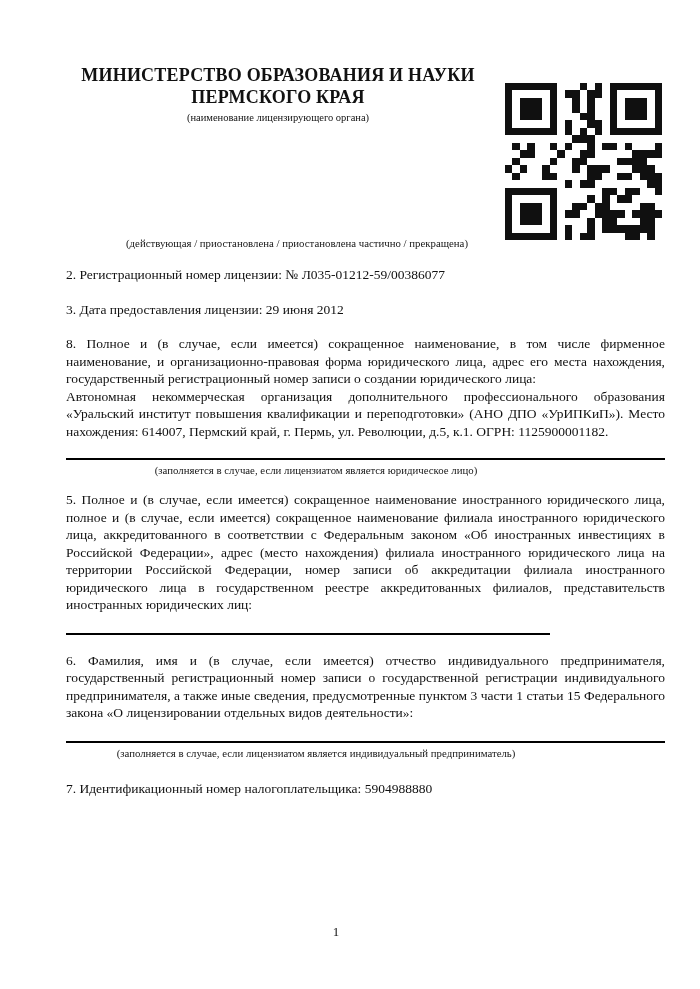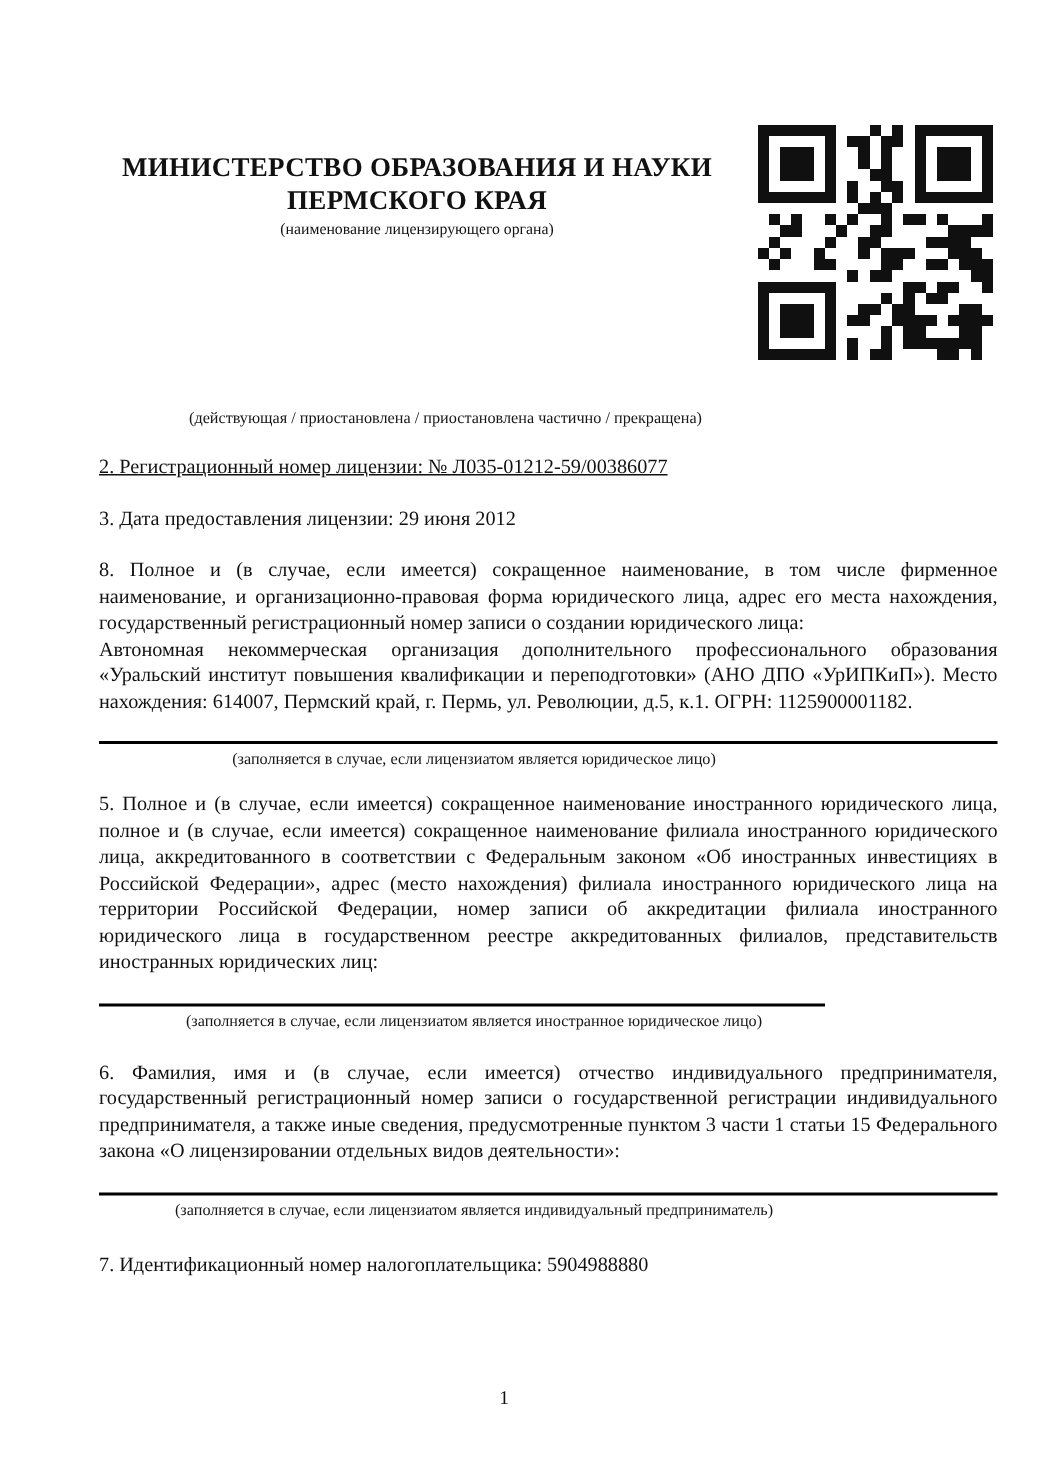--- a/index.html
+++ b/index.html
@@ -7,21 +7,21 @@
     position: relative;
     width: 700px;
     height: 989px;
     background: #ffffff;
     color: #111111;
     font-family: "Liberation Serif", "DejaVu Serif", serif;
     overflow: hidden;
   }
   
   .header-block {
-    padding-top: 100px;
+    padding-top: 64px;
     margin-left: 66px;
     width: 424px;
     text-align: center;
   }
   .ministry-name {
     font-size: 18px;
     font-weight: 700;
     line-height: 22px;
     letter-spacing: 0.2px;
   }
@@ -59,21 +59,21 @@
   .just { text-align: justify; }
   .item-1 { margin-top: 31px; }
   .note {
     font-size: 10.8px;
     line-height: 15px;
     text-align: center;
     color: #161616;
   }
   .note-wrap-1 { width: 462px; margin-top: 2px; }
   .note-wrap-wide { width: 500px; margin-top: 3px; }
-  .item-2 { margin-top: 15px; text-decoration: underline; }
+  .item-2 { margin-top: 15px; }
   .item-3 { margin-top: 17px; }
   .item-4 { margin-top: 17px; }
   .underlined-value {
     border-bottom: 2px solid #000;
     padding-bottom: 18px;
   }
   .item-5 { margin-top: 13px; }
   .blank-field {
     height: 19px;
     border-bottom: 2px solid #000;
@@ -346,23 +346,20 @@
       <p class="just">8. Полное и (в случае, если имеется) сокращенное наименование, в том числе фирменное наименование, и организационно-правовая форма юридического лица, адрес его места нахождения, государственный регистрационный номер записи о создании юридического лица:</p>
       <p class="just underlined-value">Автономная некоммерческая организация дополнительного профессионального образования «Уральский институт повышения квалификации и переподготовки» (АНО ДПО «УрИПКиП»). Место нахождения: 614007, Пермский край, г. Пермь, ул. Революции, д.5, к.1. ОГРН: 1125900001182.</p>
       <div class="note-wrap-wide">
         <div class="note">(заполняется в случае, если лицензиатом является юридическое лицо)</div>
       </div>
     </div>
 
     <div class="item-5">
       <p class="just">5. Полное и (в случае, если имеется) сокращенное наименование иностранного юридического лица, полное и (в случае, если имеется) сокращенное наименование филиала иностранного юридического лица, аккредитованного в соответствии с Федеральным законом «Об иностранных инвестициях в Российской Федерации», адрес (место нахождения) филиала иностранного юридического лица на территории Российской Федерации, номер записи об аккредитации филиала иностранного юридического лица в государственном реестре аккредитованных филиалов, представительств иностранных юридических лиц:</p>
       <div class="blank-field short"></div>
-      <div class="note-wrap-wide">
-        <div class="note">(заполняется в случае, если лицензиатом является иностранное юридическое лицо)</div>
-      </div>
     </div>
 
     <div class="item-6">
       <p class="just">6. Фамилия, имя и (в случае, если имеется) отчество индивидуального предпринимателя, государственный регистрационный номер записи о государственной регистрации индивидуального предпринимателя, а также иные сведения, предусмотренные пунктом 3 части 1 статьи 15 Федерального закона «О лицензировании отдельных видов деятельности»:</p>
       <div class="blank-field full"></div>
       <div class="note-wrap-wide">
         <div class="note">(заполняется в случае, если лицензиатом является индивидуальный предприниматель)</div>
       </div>
     </div>
 

